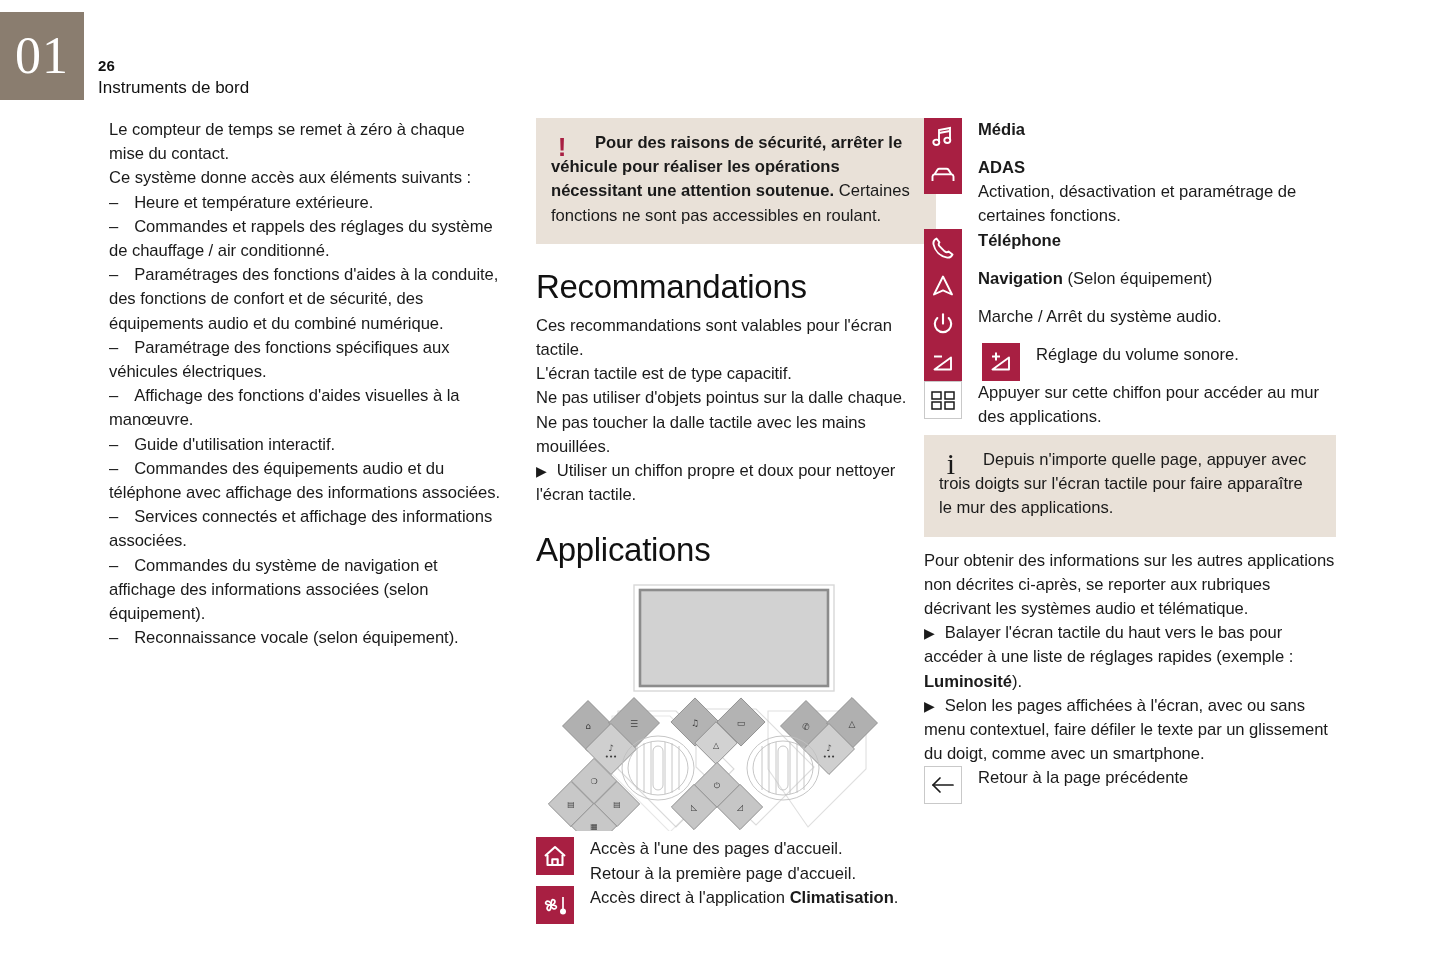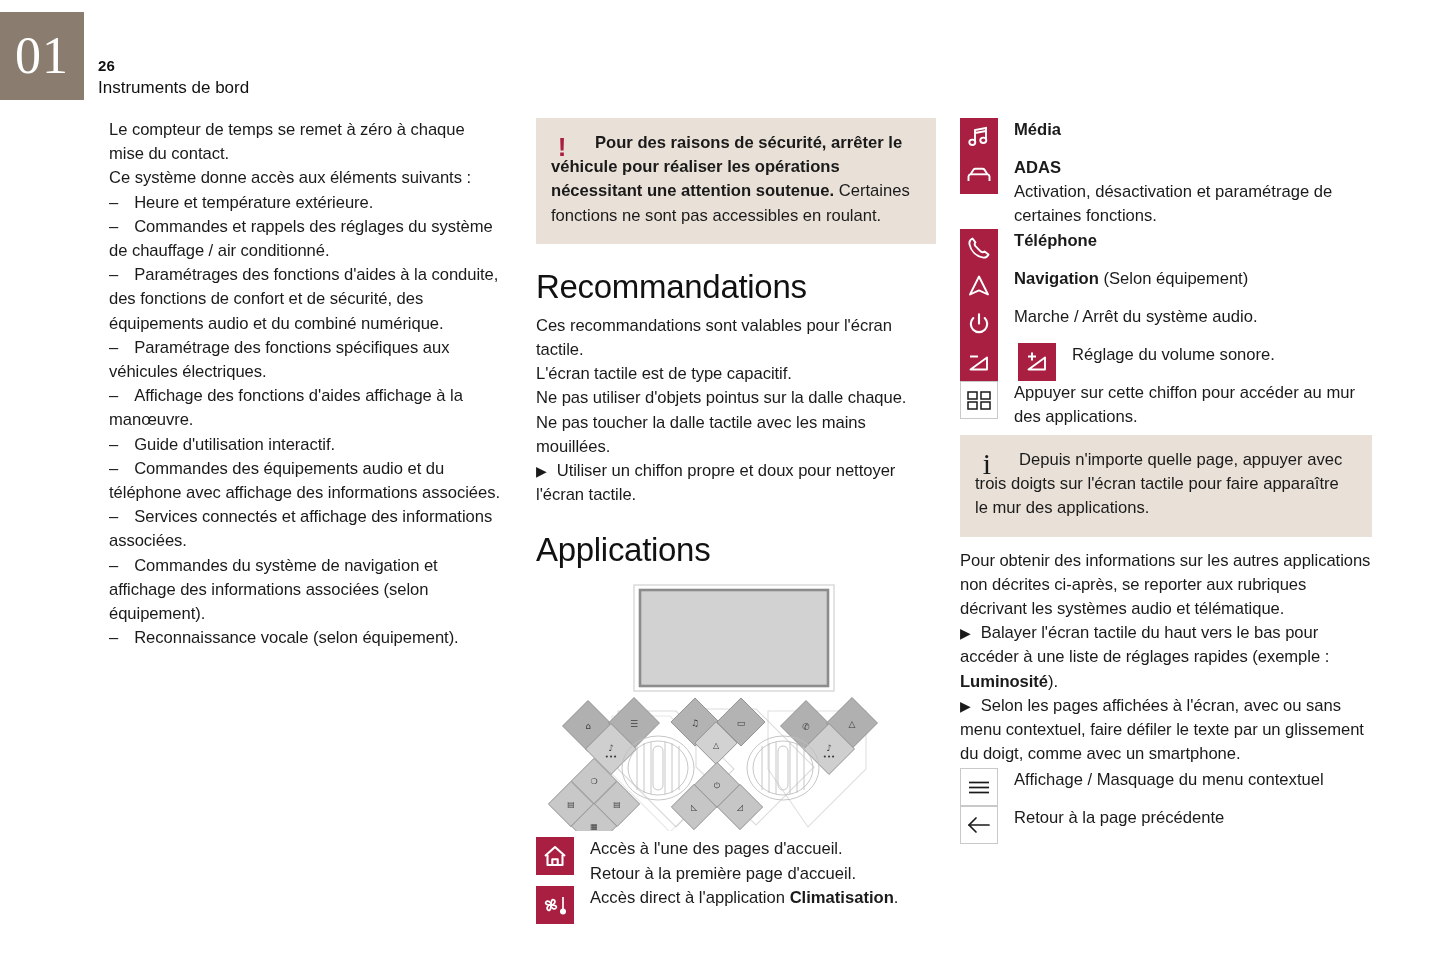--- a/index.html
+++ b/index.html
@@ -32,21 +32,21 @@
   }
   #chapter-title{
     font-size:17px;font-weight:400;color:#111;line-height:1.3;
     margin-top:1px;
   }
 
   
   .col{position:absolute;top:118px;}
   #col-left{left:109px;width:395px;}
   #col-mid{left:536px;width:400px;}
-  #col-right{left:960px;width:412px;}
+  #col-right{left:924px;width:412px;}
 
   p{margin:0;}
   .body-txt{
     font-size:16.6px;line-height:24.2px;color:#1a1a1a;
     letter-spacing:-0.05px;
   }
 
   h2.sec{
     font-size:33px;font-weight:400;color:#111;
     margin:0;line-height:1.15;letter-spacing:-0.3px;
@@ -126,21 +126,21 @@
   <p class="body-txt">Le compteur de temps se remet à zéro à chaque mise du contact.</p>
 
 
   <p class="body-txt">Ce système donne accès aux éléments suivants :</p>
 
   <div class="body-txt" id="left-bullets">
       <div class="dashline"><span>–</span><span class="dash"></span><span>Heure et température extérieure.</span></div>
       <div class="dashline"><span>–</span><span class="dash"></span><span>Commandes et rappels des réglages du système de chauffage / air conditionné.</span></div>
       <div class="dashline"><span>–</span><span class="dash"></span><span>Paramétrages des fonctions d'aides à la conduite, des fonctions de confort et de sécurité, des équipements audio et du combiné numérique.</span></div>
       <div class="dashline"><span>–</span><span class="dash"></span><span>Paramétrage des fonctions spécifiques aux véhicules électriques.</span></div>
-      <div class="dashline"><span>–</span><span class="dash"></span><span>Affichage des fonctions d'aides affichage à la manœuvre.</span></div>
+      <div class="dashline"><span>–</span><span class="dash"></span><span>Affichage des fonctions d'aides visuelles à la manœuvre.</span></div>
       <div class="dashline"><span>–</span><span class="dash"></span><span>Guide d'utilisation interactif.</span></div>
       <div class="dashline"><span>–</span><span class="dash"></span><span>Commandes des équipements audio et du téléphone avec affichage des informations associées.</span></div>
       <div class="dashline"><span>–</span><span class="dash"></span><span>Services connectés et affichage des informations associées.</span></div>
       <div class="dashline"><span>–</span><span class="dash"></span><span>Commandes du système de navigation et affichage des informations associées (selon équipement).</span></div>
       <div class="dashline"><span>–</span><span class="dash"></span><span>Reconnaissance vocale (selon équipement).</span></div>
     </div>
 </div>
 
 <div class="col" id="col-mid">
 
@@ -414,32 +414,20 @@
   <p class="body-txt">Pour obtenir des informations sur les autres applications non décrites ci-après, se reporter aux rubriques décrivant les systèmes audio et télématique.</p>
 
   <div class="body-txt">
     <span class="arrow">▶</span><span class="arrow-sp"></span><span>Balayer l'écran tactile du haut vers le bas pour accéder à une liste de réglages rapides (exemple : </span><b>Luminosité</b><span>).</span>
   </div>
 
   <div class="body-txt">
     <span class="arrow">▶</span><span class="arrow-sp"></span><span>Selon les pages affichées à l'écran, avec ou sans menu contextuel, faire défiler le texte par un glissement du doigt, comme avec un smartphone.</span>
   </div>
 
-  <div class="icon-row" style="margin-top:2px;">
-    <div class="ibox white">
-      <svg width="28" height="22" viewBox="0 0 28 22">
-        <g stroke="#1a1a1a" stroke-width="1.7">
-          <line x1="4" y1="6.5" x2="24" y2="6.5"></line>
-          <line x1="4" y1="11.5" x2="24" y2="11.5"></line>
-          <line x1="4" y1="16.5" x2="24" y2="16.5"></line>
-        </g>
-      </svg>
-    </div>
-    <div class="ilabel">Affichage / Masquage du menu contextuel</div>
-  </div>
 
   <div class="icon-row">
     <div class="ibox white">
       <svg width="28" height="22" viewBox="0 0 28 22">
         <g fill="none" stroke="#1a1a1a" stroke-width="1.7" stroke-linecap="round" stroke-linejoin="round">
           <line x1="4" y1="11" x2="24" y2="11"></line>
           <polyline points="11,4 4,11 11,18"></polyline>
         </g>
       </svg>
     </div>

